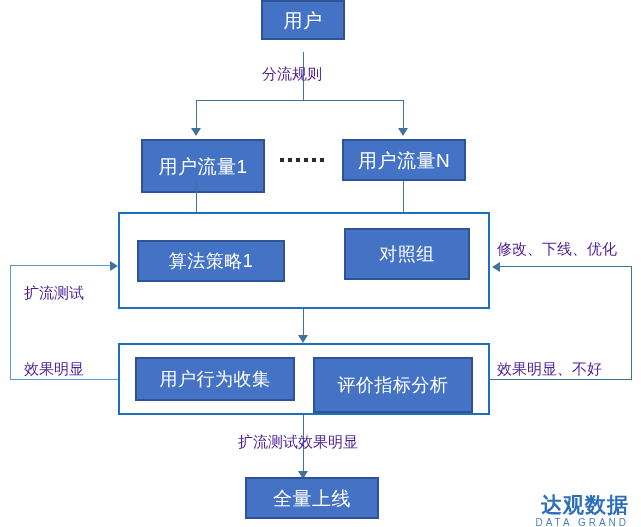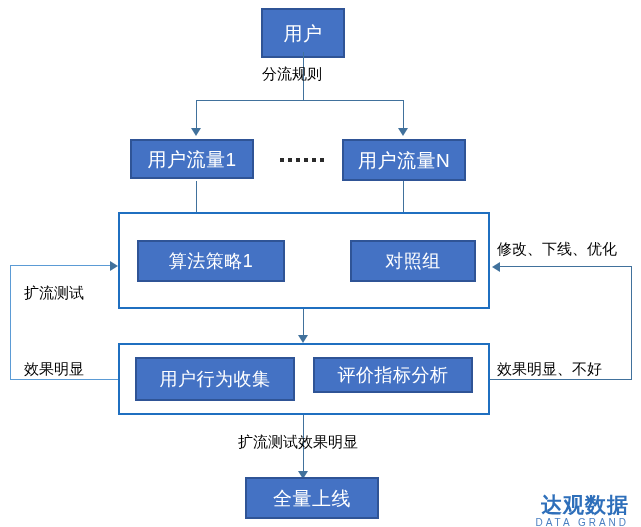--- a/index.html
+++ b/index.html
@@ -65,21 +65,21 @@
     border-right: 8px solid #41719C;
   }
   .arrow-right {
     border-top: 5px solid transparent;
     border-bottom: 5px solid transparent;
     border-left: 8px solid #41719C;
   }
   
   .label {
     position: absolute;
-    color: #000000;
+    color: #4c1d95;
     font-size: 15px;
     line-height: 1;
     white-space: nowrap;
   }
   
   .ellipsis {
     position: absolute;
     display: flex;
     gap: 4px;
     align-items: center;
@@ -107,34 +107,34 @@
     letter-spacing: 3px;
     line-height: 1.4;
     color: #4A7FC1;
   }
 </style>
 </head>
 <body>
 
 <div id="canvas">
 
-  <div class="node" style="left:261px; top:8px; width:84px; height:50px;">用户</div>
+  <div class="node" style="left:261px; top:0; width:84px; height:40px;">用户</div>
 
   <div class="vline dark" style="left:303px; top:52px; width:1px; height:48px;"></div>
   <div class="label" style="left:262px; top:66px;">分流规则</div>
 
   <div class="hline dark" style="left:196px; top:100px; width:208px; height:1px;"></div>
 
   <div class="vline dark" style="left:196px; top:100px; width:1px; height:30px;"></div>
   <div class="arrow-down dark" style="left:191px; top:128px;"></div>
 
   <div class="vline dark" style="left:403px; top:100px; width:1px; height:30px;"></div>
   <div class="arrow-down dark" style="left:398px; top:128px;"></div>
 
-  <div class="node" style="left:130px; top:139px; width:124px; height:40px;">用户流量1</div>
+  <div class="node" style="left:141px; top:139px; width:124px; height:54px;">用户流量1</div>
 
   <div class="ellipsis" style="left:280px; top:158px;">
     <i></i>
       <i></i>
       <i></i>
       <i></i>
       <i></i>
       <i></i>
   </div>
 
@@ -143,30 +143,30 @@
   <div class="vline dark" style="left:196px; top:181px; width:1px; height:54px;"></div>
   <div class="arrow-down dark" style="left:191px; top:233px;"></div>
 
   <div class="vline dark" style="left:403px; top:181px; width:1px; height:54px;"></div>
   <div class="arrow-down dark" style="left:398px; top:233px;"></div>
 
   <div class="group" style="left:118px; top:212px; width:372px; height:97px;"></div>
 
   <div class="node small" style="left:137px; top:240px; width:148px; height:42px;">算法策略1</div>
 
-  <div class="node small" style="left:344px; top:240px; width:126px; height:42px;margin-left:6px;">对照组</div>
+  <div class="node small" style="left:344px; top:228px; width:126px; height:52px;">对照组</div>
 
   <div class="vline dark" style="left:303px; top:309px; width:1px; height:28px;"></div>
   <div class="arrow-down dark" style="left:298px; top:335px;"></div>
 
   <div class="group" style="left:118px; top:343px; width:372px; height:72px;"></div>
 
   <div class="node small" style="left:135px; top:357px; width:160px; height:44px;">用户行为收集</div>
 
-  <div class="node small" style="left:313px; top:357px; width:160px; height:36px;">评价指标分析</div>
+  <div class="node small" style="left:313px; top:357px; width:160px; height:56px;">评价指标分析</div>
 
   <div class="hline" style="left:10px; top:379px; width:108px; height:1px;"></div>
   <div class="vline" style="left:10px; top:265px; width:1px; height:114px;"></div>
   <div class="hline" style="left:10px; top:265px; width:102px; height:1px;"></div>
   <div class="arrow-right" style="left:110px; top:261px;"></div>
   <div class="label" style="left:24px; top:240px;margin-top:45px;">扩流测试</div>
   <div class="label" style="left:24px; top:361px;">效果明显</div>
 
   <div class="hline dark" style="left:490px; top:379px; width:142px; height:1px;"></div>
   <div class="vline dark" style="left:631px; top:266px; width:1px; height:113px;"></div>

